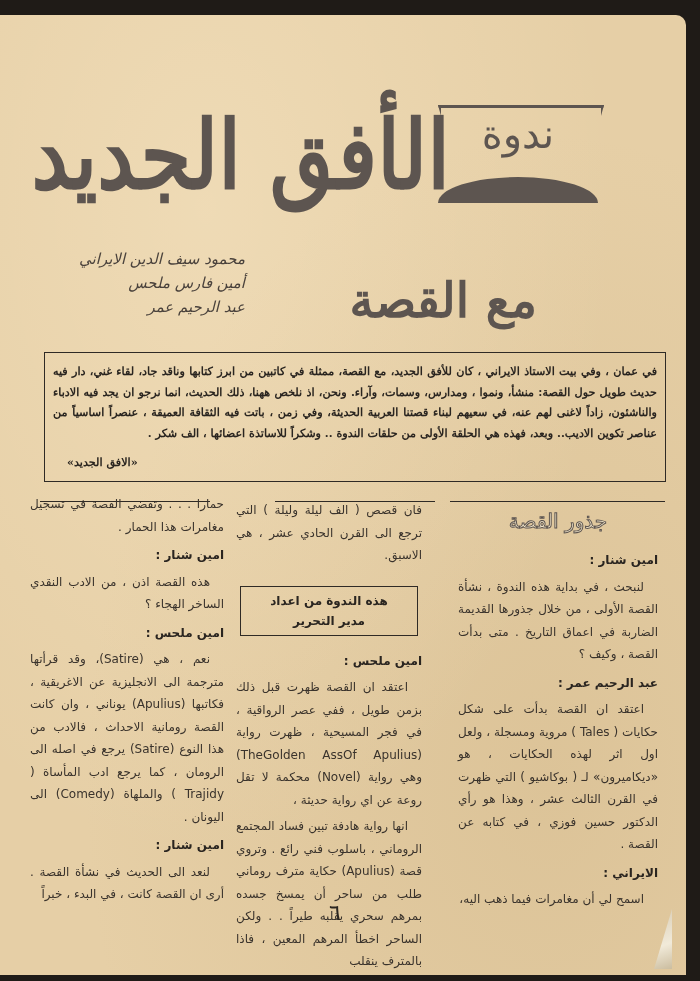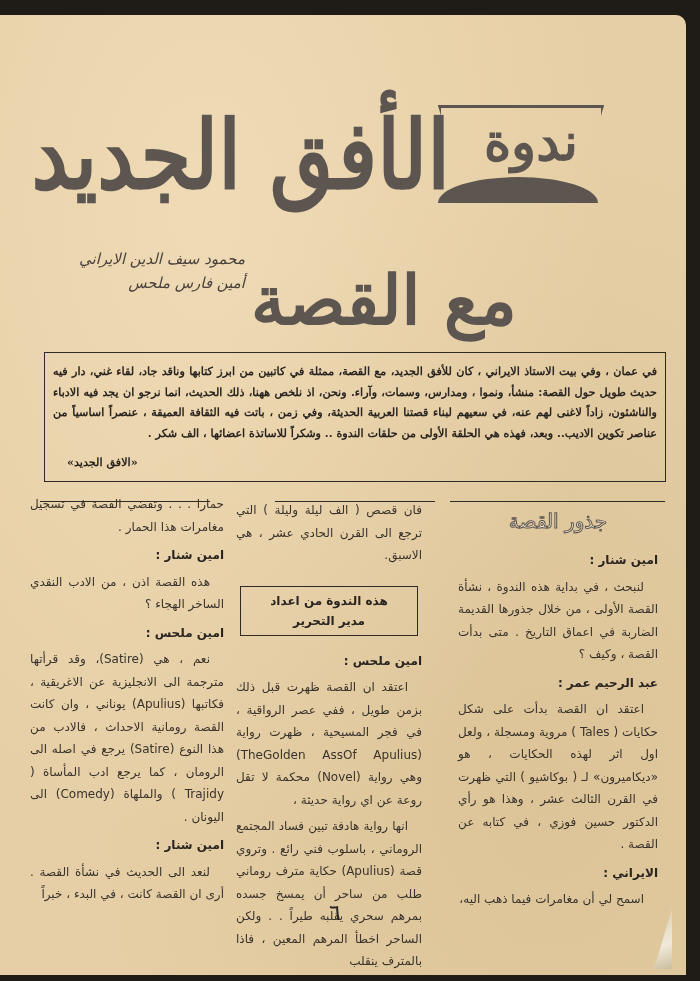--- a/index.html
+++ b/index.html
@@ -34,33 +34,33 @@
   .masthead-logo {
     position:absolute; right:32px; top:20px; width:200px; height:110px;
   }
   .logo-box {
     position:absolute; left:20px; top:0; width:160px; height:70px;
     border-top:3px solid #5d5550;
     clip-path:polygon(0 0, 100% 0, 88% 100%, 12% 100%);
     border-left:3px solid #5d5550; border-right:3px solid #5d5550;
   }
   .logo-word {
-    position:absolute; left:40px; top:6px; width:120px; 
-    font-family:"DejaVu Serif", serif; font-weight:bold; font-size:52px; color:#5d5550;
+    position:absolute; left:40px; top:6px; width:120px; text-align:center;
+    font-family:"DejaVu Serif", serif; font-weight:normal; font-size:40px; color:#5d5550;
     direction:rtl;
   }
   .logo-base {
     position:absolute; left:20px; top:72px; width:160px; height:26px;
     background:#5d5550; border-radius:80px 80px 0 0 / 26px 26px 0 0;
   }
   
   .subtitle {
-    position:absolute; left:251px; top:245px; width:300px; height:80px;
-    direction:rtl; text-align:left;
-    font-family:"DejaVu Serif", serif; font-weight:bold; font-size:68px; line-height:80px;
+    position:absolute; left:237px; top:245px; width:300px; height:80px;
+    direction:rtl; text-align:right;
+    font-family:"DejaVu Serif", serif; font-weight:bold; font-size:48px; line-height:80px;
     color:#5d5550;
   }
   .participants {
     position:absolute; left:60px; top:232px; width:185px;
     direction:rtl; text-align:right;
     font-family:"DejaVu Serif", serif; font-style:italic; font-size:15px; line-height:24px;
     color:#4a423c;
   }
   .participants div { white-space:nowrap; }
   
@@ -120,20 +120,21 @@
       <div class="logo-word">ندوة</div>
       <div class="logo-base"></div>
     </div>
   </div>
 
   <div class="subtitle">مع القصة</div>
 
   <div class="participants">
     <div>محمود سيف الدين الايراني</div>
     <div>أمين فارس ملحس</div>
+    <div>عبد الرحيم عمر</div>
   </div>
 
   <div class="intro-wrap">
     <div class="intro">في عمان ، وفي بيت الاستاذ الايراني ، كان للأفق الجديد، مع القصة، ممثلة في كاتبين من ابرز كتابها وناقد جاد، لقاء غني، دار فيه حديث طويل حول القصة: منشأ، ونموا ، ومدارس، وسمات، وآراء. ونحن، اذ نلخص ههنا، ذلك الحديث، انما نرجو ان يجد فيه الادباء والناشئون، زاداً لاغنى لهم عنه، في سعيهم لبناء قصتنا العربية الحديثة، وفي زمن ، باتت فيه الثقافة العميقة ، عنصراً اساسياً من عناصر تكوين الاديب.. وبعد، فهذه هي الحلقة الأولى من حلقات الندوة .. وشكراً للاساتذة اعضائها ، الف شكر .</div>
     <div class="intro-sig">«الافق الجديد»</div>
   </div>
   <div class="rule" style="left:40px; top:486px; width:170px;"></div>
   <div class="rule" style="left:275px; top:486px; width:160px;"></div>
   <div class="rule" style="left:450px; top:486px; width:215px;"></div>
 

